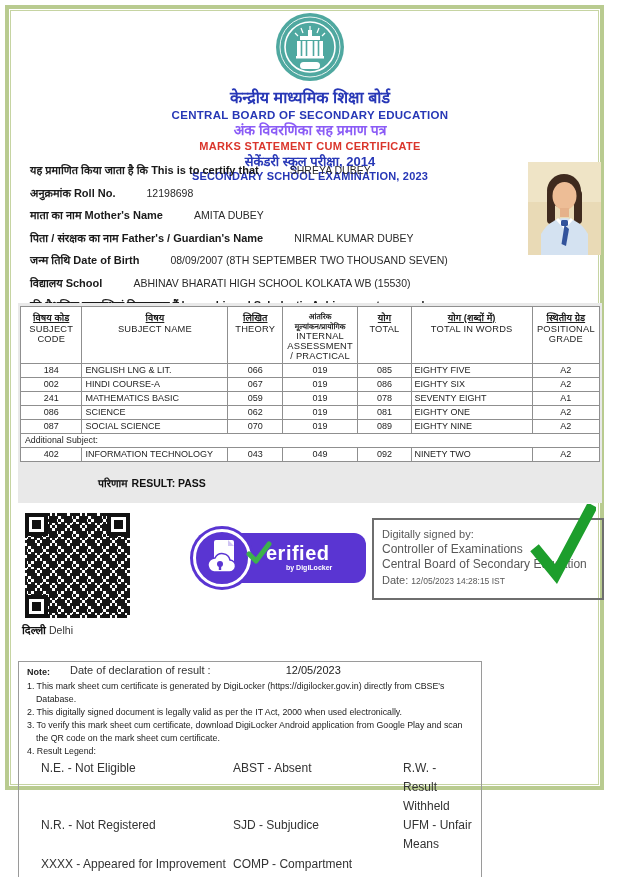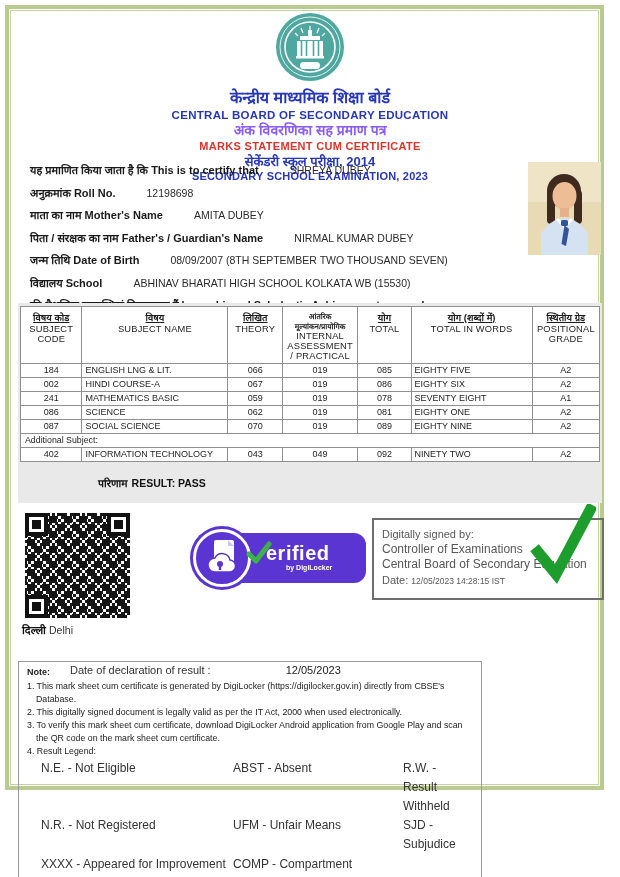--- a/index.html
+++ b/index.html
@@ -341,19 +341,19 @@
     <div class="note-title">Note:</div>
     <div class="note-item">1. This mark sheet cum certificate is generated by DigiLocker (https://digilocker.gov.in) directly from CBSE's Database.</div>
     <div class="note-item">2. This digitally signed document is legally valid as per the IT Act, 2000 when used electronically.</div>
     <div class="note-item">3. To verify this mark sheet cum certificate, download DigiLocker Android application from Google Play and scan the QR code on the mark sheet cum certificate.</div>
     <div class="note-item">4. Result Legend:</div>
     <div class="legend">
       <span>N.E. - Not Eligible</span>
       <span>ABST - Absent</span>
       <span>R.W. - Result Withheld</span>
       <span>N.R. - Not Registered</span>
+      <span>SJD - Subjudice</span>
       <span>UFM - Unfair Means</span>
-      <span>SJD - Subjudice</span>
       <span>XXXX - Appeared for Improvement</span>
       <span>COMP - Compartment</span>
     </div>
   </div>
 </div>
 
 </body></html>

